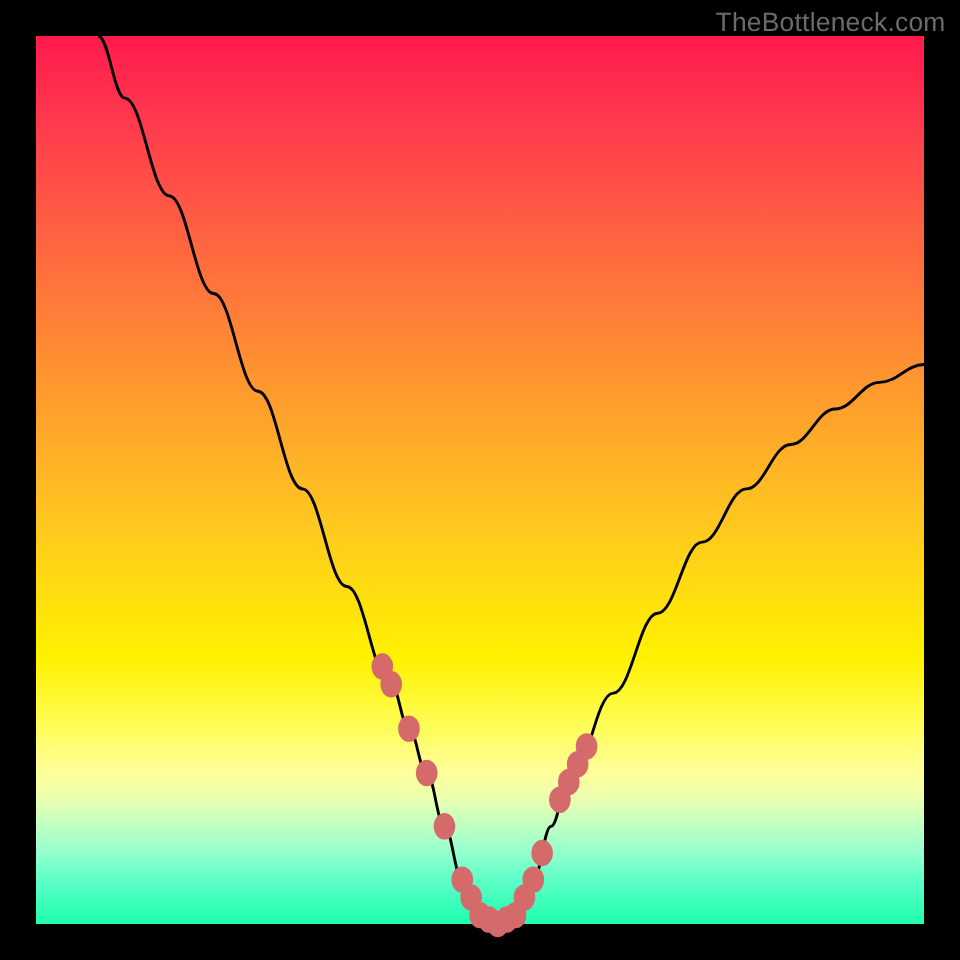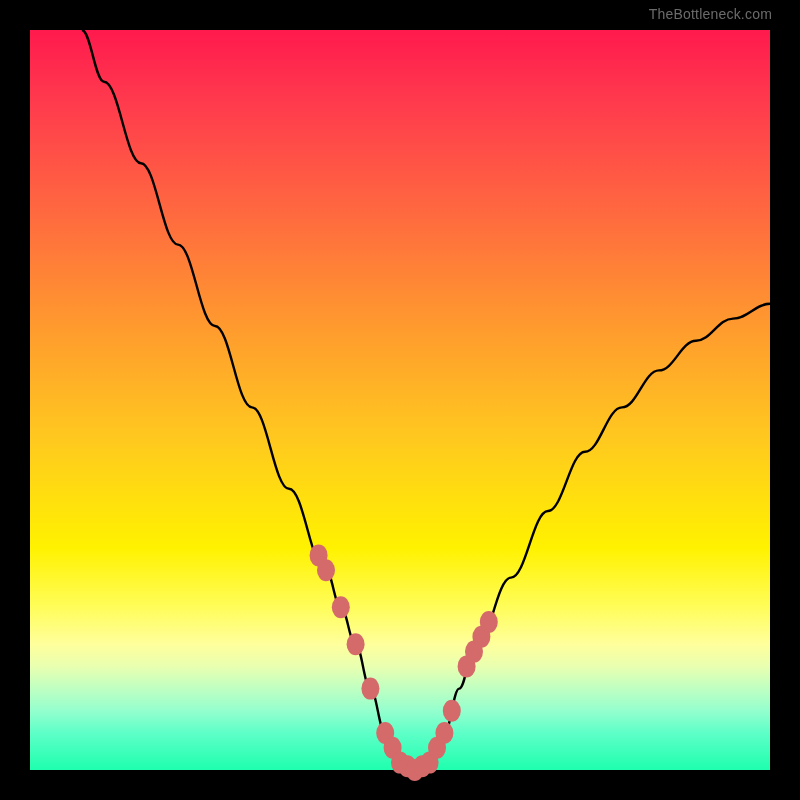--- a/index.html
+++ b/index.html
@@ -37,23 +37,23 @@
       #e9ffb0 86%,
       #bfffc2 89%,
       #94ffce 92%,
       #5effc8 95%,
       #1effae 100%
     );
   }
   .watermark {
     position: absolute;
     top: 6px;
-    right: 28px;
+    right: 12px;
     color: #6b6b6b;
-    font-size: 14px;
+    font-size: 22px;
     font-weight: 500;
     letter-spacing: 0.2px;
     user-select: none;
   }
   svg.curve {
     position: absolute;
     top: 0;
     left: 0;
     width: 740px;
     height: 740px;

